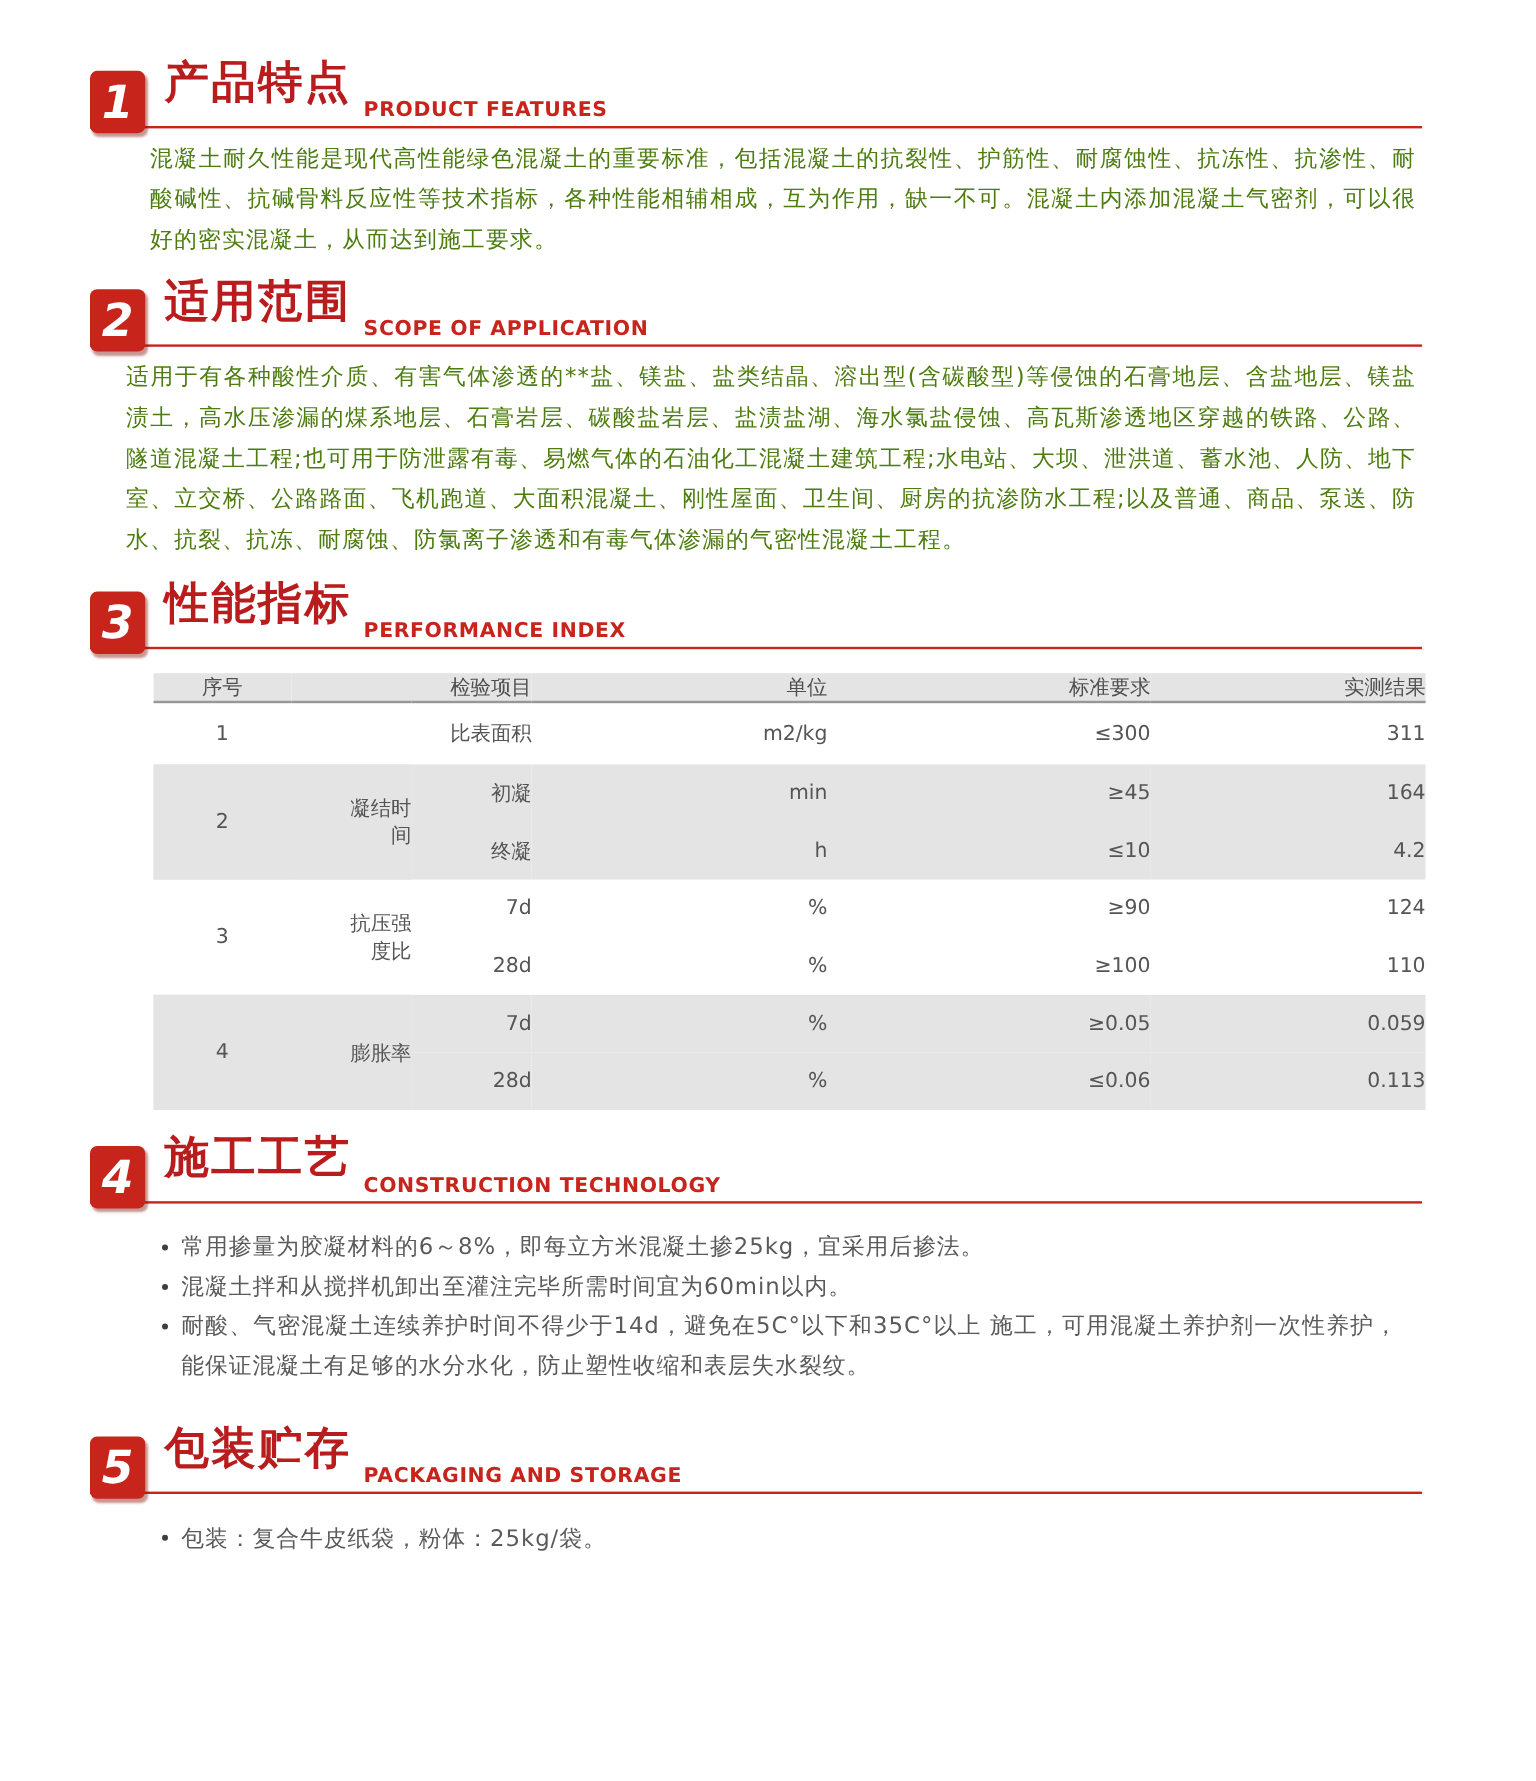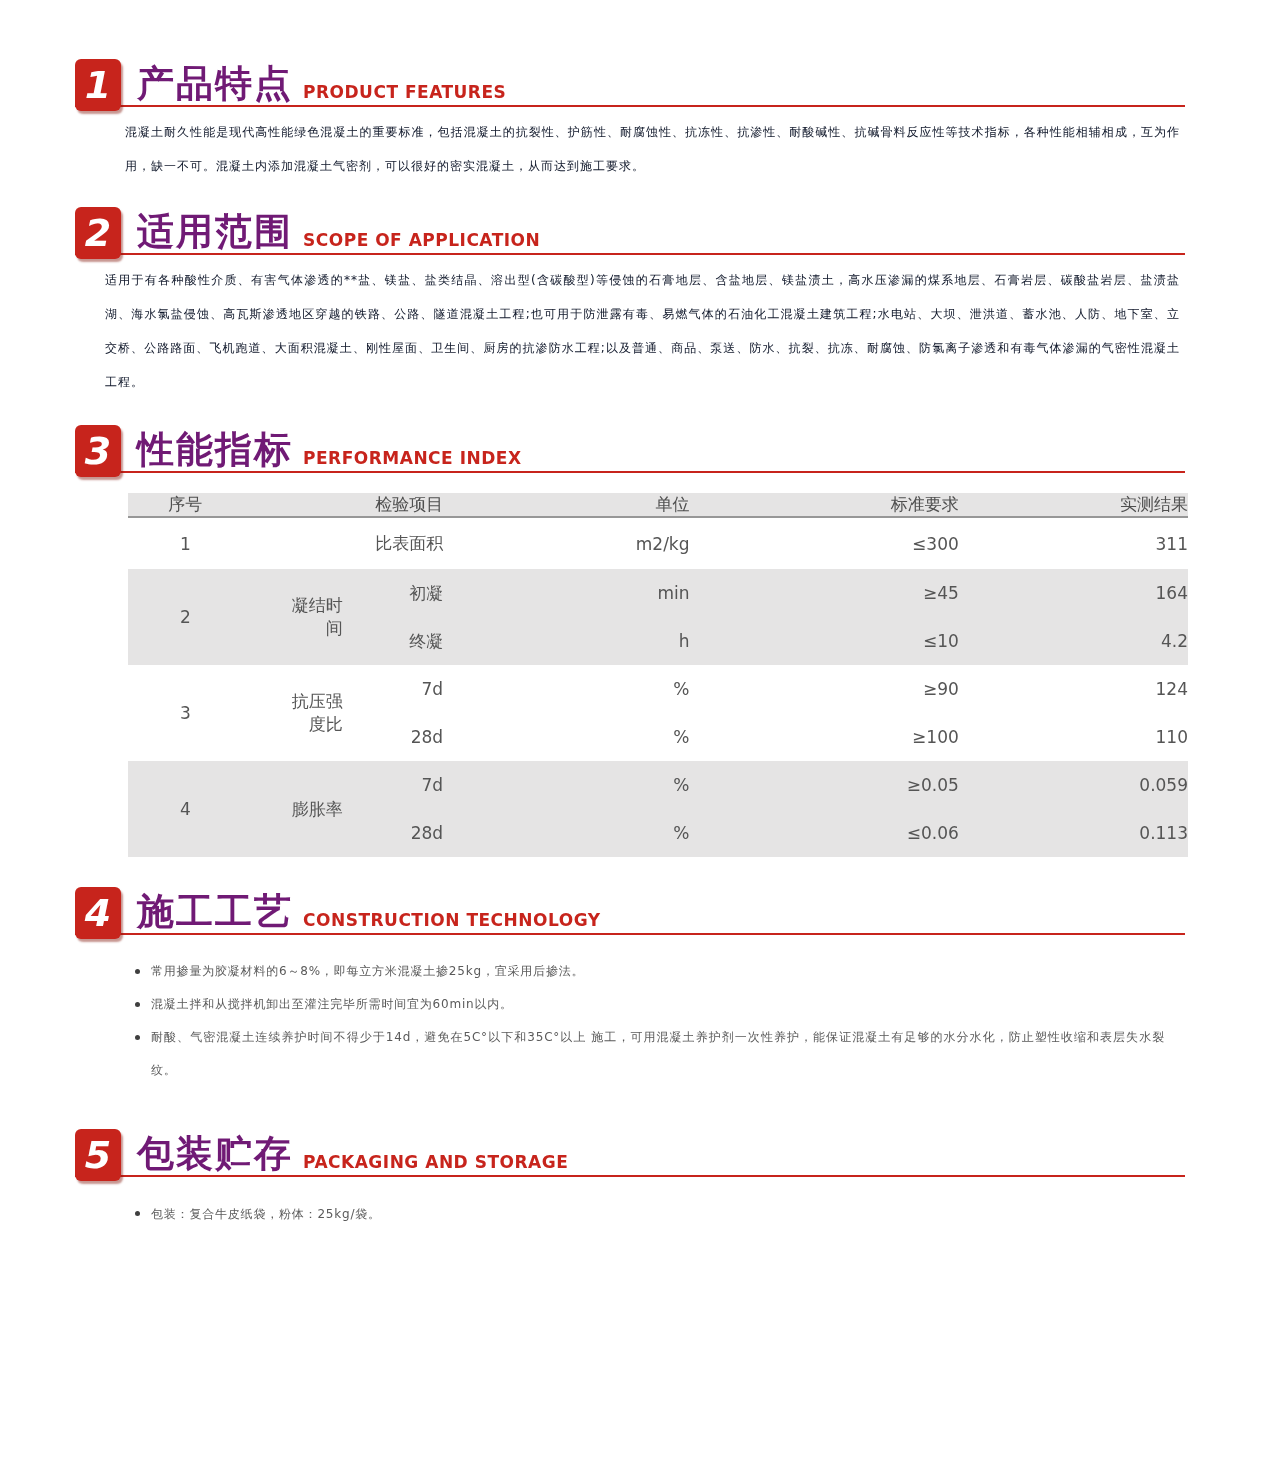--- a/index.html
+++ b/index.html
@@ -27,46 +27,46 @@
     background: #c7241c;
     border-radius: 6px;
     box-shadow: 2px 3px 2px rgba(130, 22, 12, 0.45);
     color: #ffffff;
     font-size: 38px; font-weight: bold; font-style: italic;
     display: flex; align-items: center; justify-content: center;
     margin-bottom: -6px;
     flex: 0 0 auto;
   }
   .sec-title-zh {
-    color: #701a75;
+    color: #b91c1c;
     font-size: 37px;
     font-weight: bold;
     letter-spacing: 2px;
     line-height: 1;
     margin-left: 16px;
-    padding-bottom: 3px;
+    padding-bottom: 18px;
   }
   .sec-title-en {
     color: #c7241c;
     font-size: 17px;
     font-weight: bold;
     letter-spacing: 0.5px;
     line-height: 1;
     margin-left: 10px;
     padding-bottom: 4px;
     text-transform: uppercase;
   }
 
   
   .para {
-    font-size: 12px;
+    font-size: 19px;
     line-height: 34px;
     letter-spacing: 1px;
     text-align: justify;
-    color: #0f172a;
+    color: #4d7c0f;
   }
   .para-s1 { margin: 8px 5px 0 50px; }
   .para-s2 { margin: 8px 5px 16px 30px; }
 
   
   .perf-table {
     border-collapse: collapse;
     margin: 20px 0 0 53px;
     width: 1060px;
     font-size: 17px;
@@ -91,21 +91,21 @@
   .perf-table tr.half   { height: 48px; }
   .perf-table .shade    { background: #e5e4e4; }
 
   
   .bullets {
     list-style: none;
     margin-top: 20px;
   }
   .bullets li {
     position: relative;
-    font-size: 12px;
+    font-size: 19px;
     line-height: 33px;
     letter-spacing: 0.8px;
     text-align: justify;
     margin-left: 60px;
     margin-right: 20px;
     padding-left: 16px;
     color: #5a5a5a;
   }
   .bullets li::before {
     content: "";

